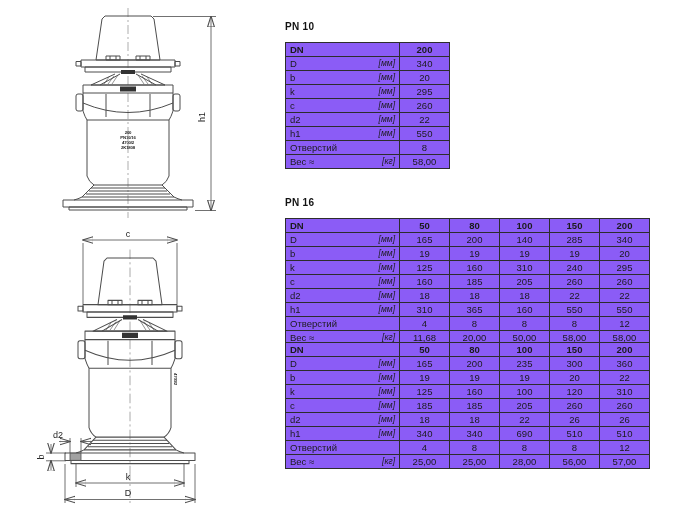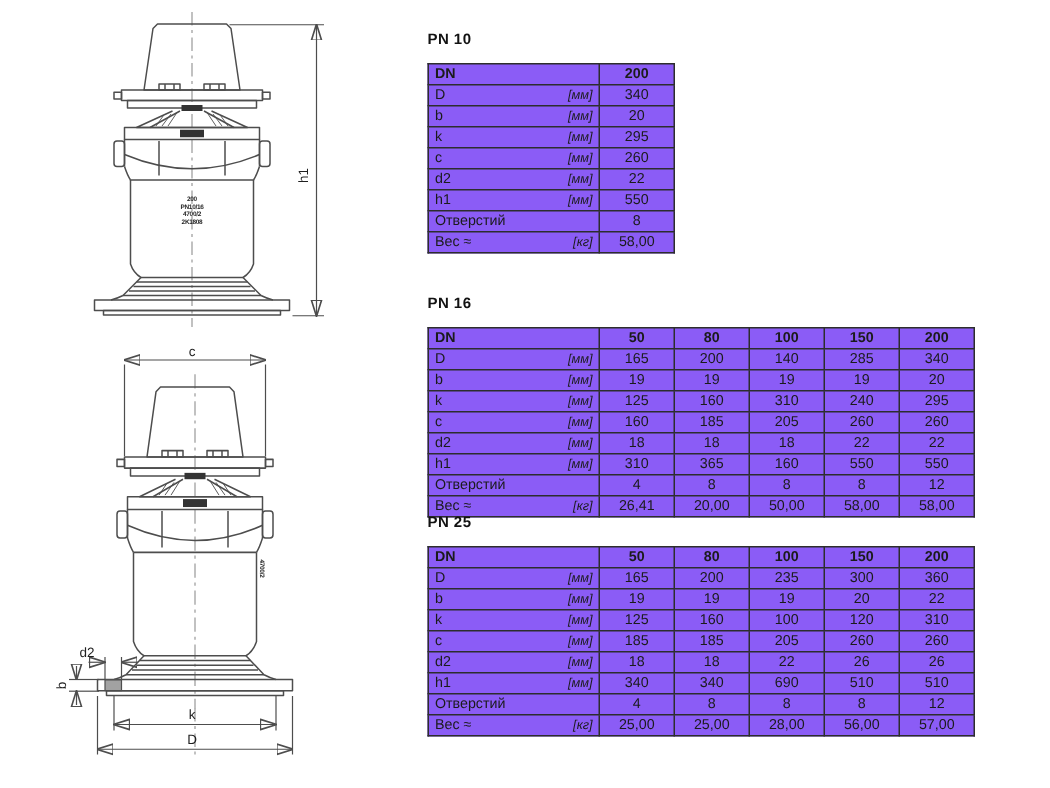--- a/index.html
+++ b/index.html
@@ -268,32 +268,31 @@
           <tr>
             <td><span class="unit"></span><span>Отверстий</span></td>
             <td class="val">4</td>
             <td class="val">8</td>
             <td class="val">8</td>
             <td class="val">8</td>
             <td class="val">12</td>
           </tr>
           <tr>
             <td><span class="unit">[кг]</span><span>Вес ≈</span></td>
-            <td class="val">26,41</td>
+            <td class="val">11,68</td>
             <td class="val">20,00</td>
             <td class="val">50,00</td>
             <td class="val">58,00</td>
             <td class="val">58,00</td>
           </tr>
         </tbody>
       </table>
   </div>
 
   <div class="section" style="top:342px">
-    <h2 class="pn-title">PN 25</h2>
     <table class="pn">
         <colgroup>
           <col style="width: 114px;">
           <col style="width: 50px;">
           <col style="width: 50px;">
           <col style="width: 50px;">
           <col style="width: 50px;">
           <col style="width: 50px;">
         </colgroup>
         <tbody>

